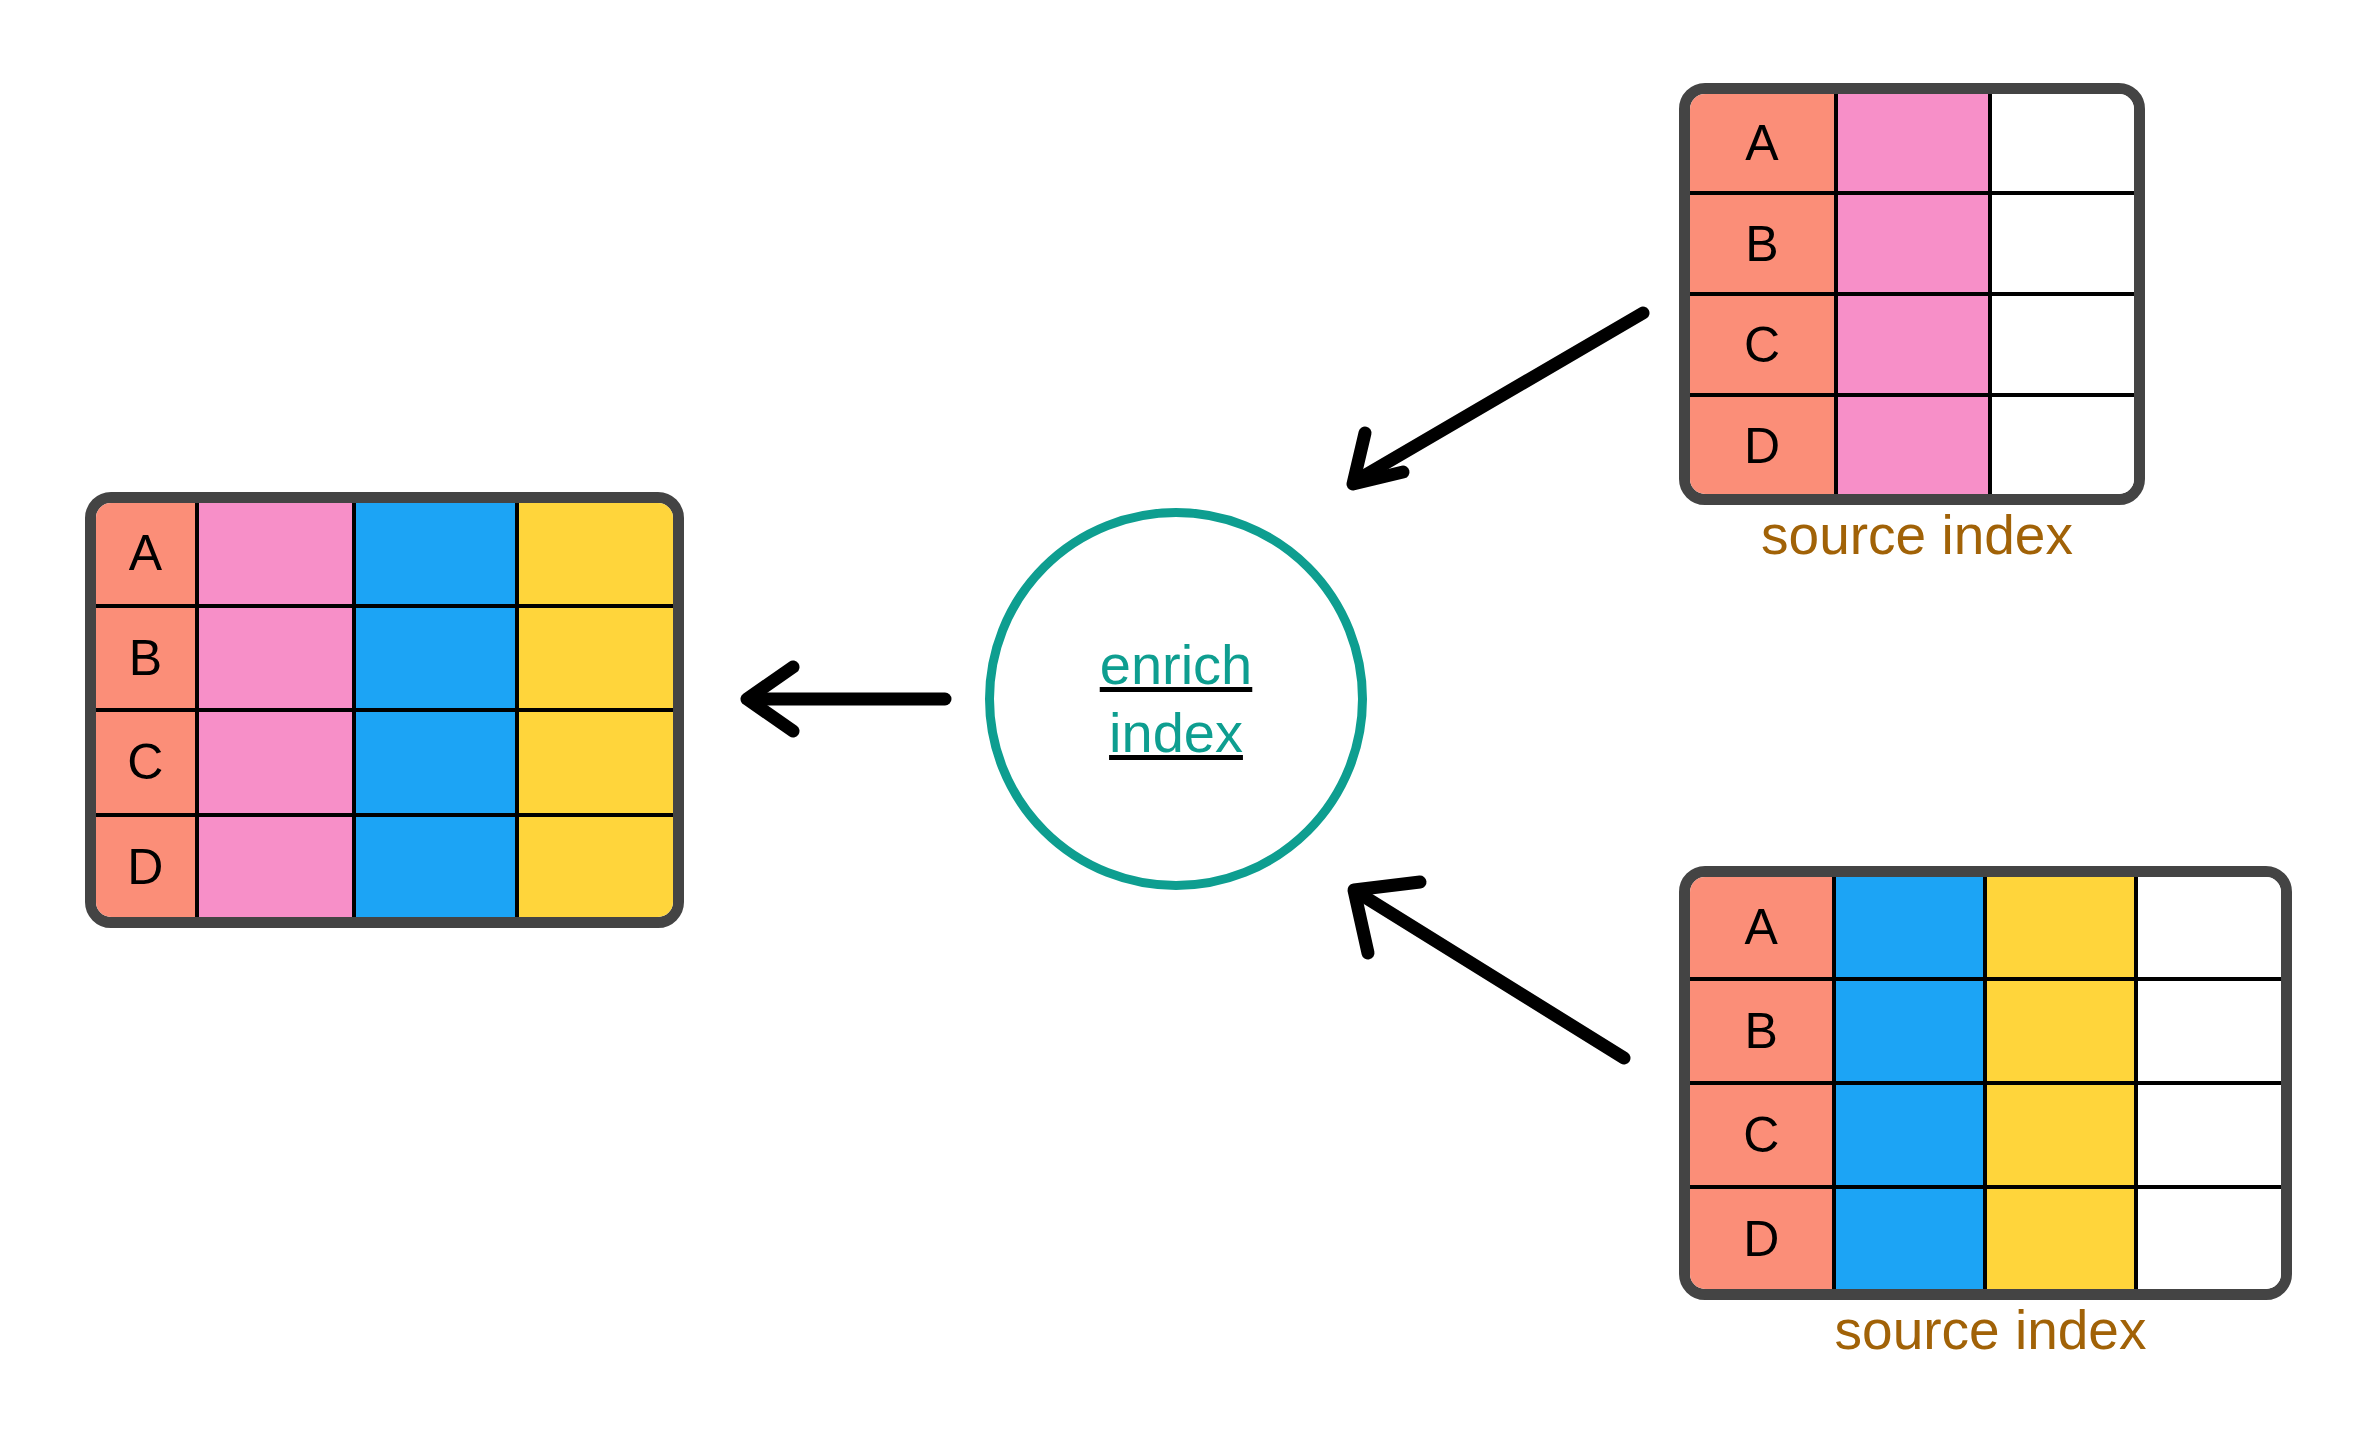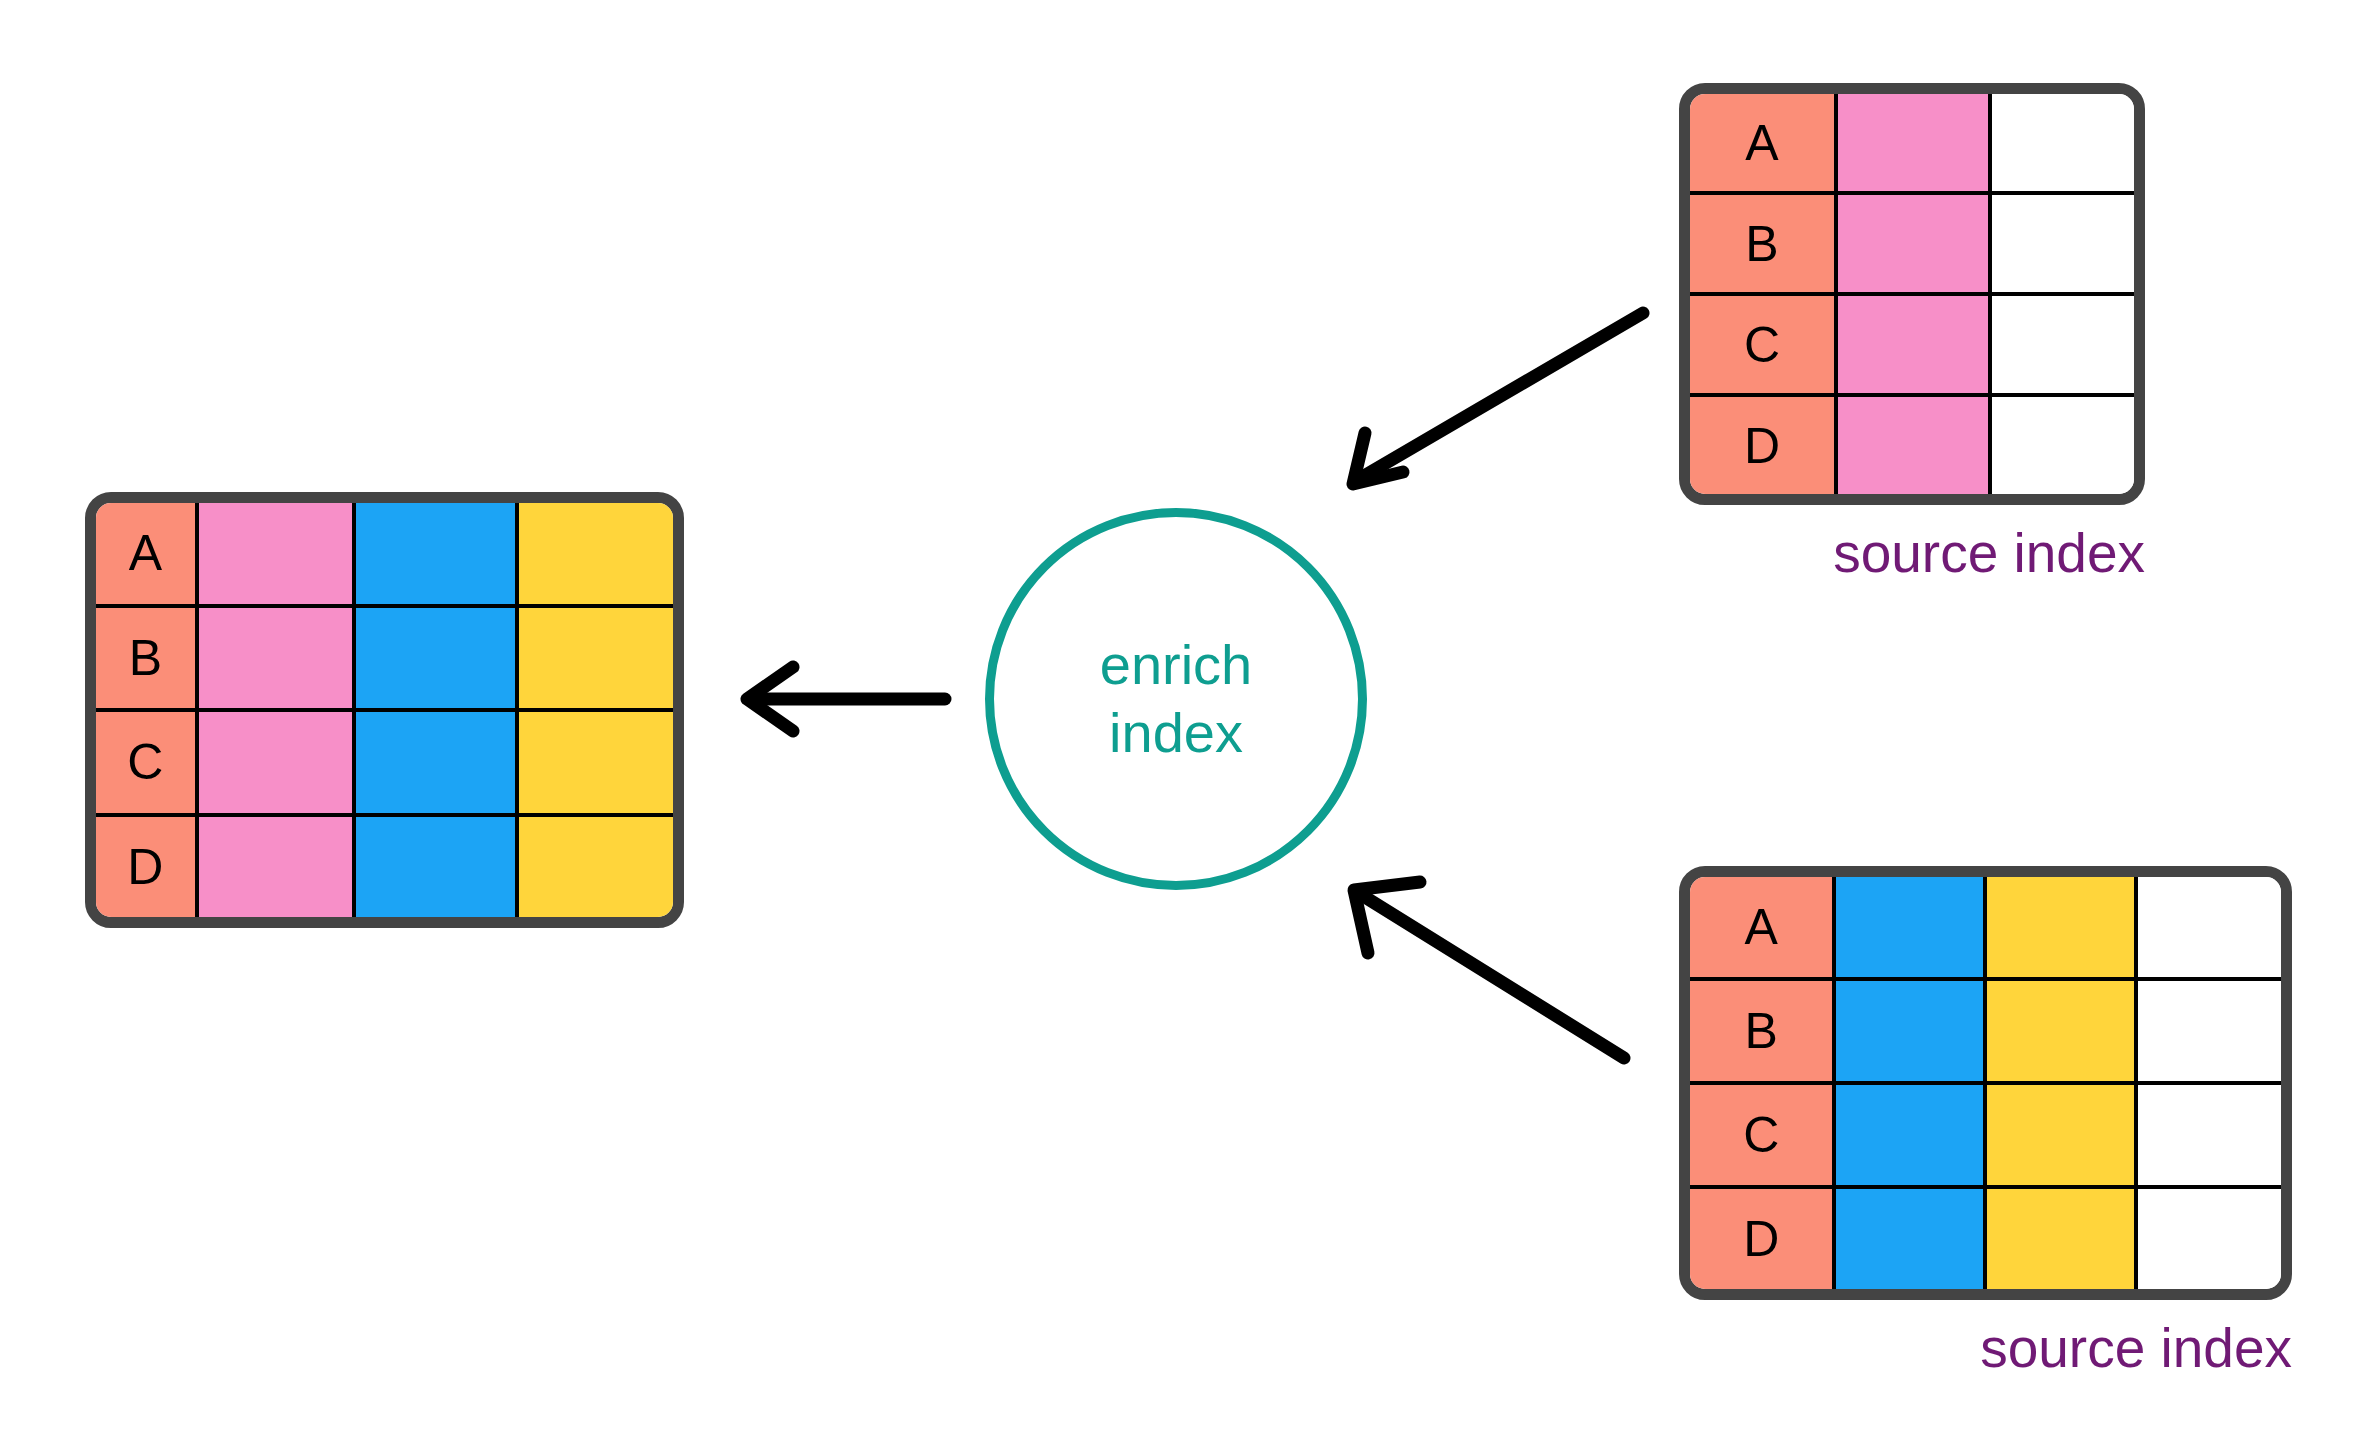--- a/index.html
+++ b/index.html
@@ -51,40 +51,40 @@
   .index-cell + .index-cell {
     border-left: 4px solid #000000;
   }
   .cell-label {
     font-size: 50px;
     line-height: 1;
     color: #000000;
     font-family: "Liberation Sans", sans-serif;
   }
   .index-caption {
-    margin-top: 18px;
     font-size: 55px;
     line-height: 1.1;
-    color: #701a75;
-    text-align: right;
+    color: #a16207;
+    text-align: center;
     padding-left: 10px;
     white-space: nowrap;
   }
 
   
   .policy-circle {
     position: absolute;
     box-sizing: border-box;
     border-radius: 50%;
     border: 9px solid #0e9e90;
     background: #ffffff;
     display: flex;
     flex-direction: column;
     align-items: center;
     justify-content: center;
+    text-decoration: underline;
   }
   .policy-line {
     font-size: 56px;
     line-height: 1.22;
     color: #0e9e90;
     text-align: center;
     white-space: nowrap;
   }
 
   

